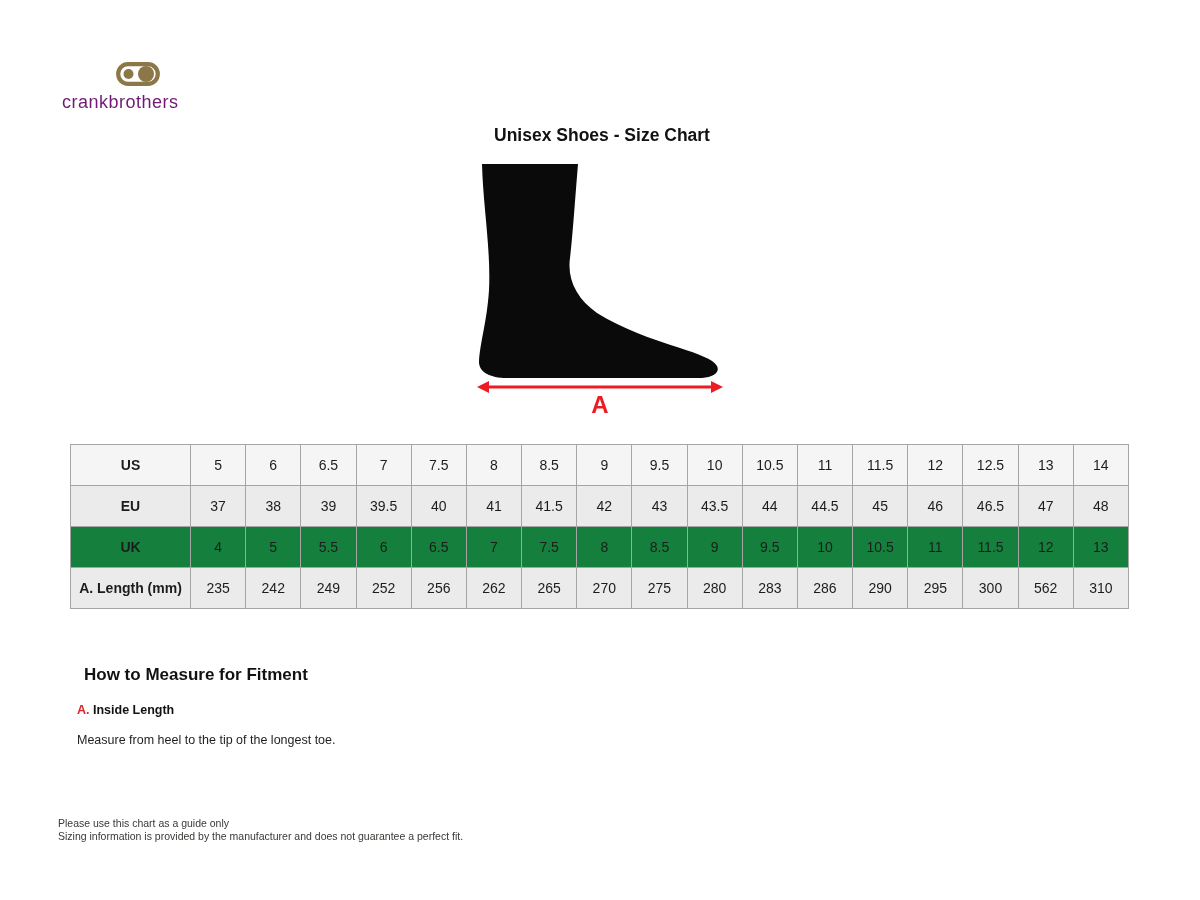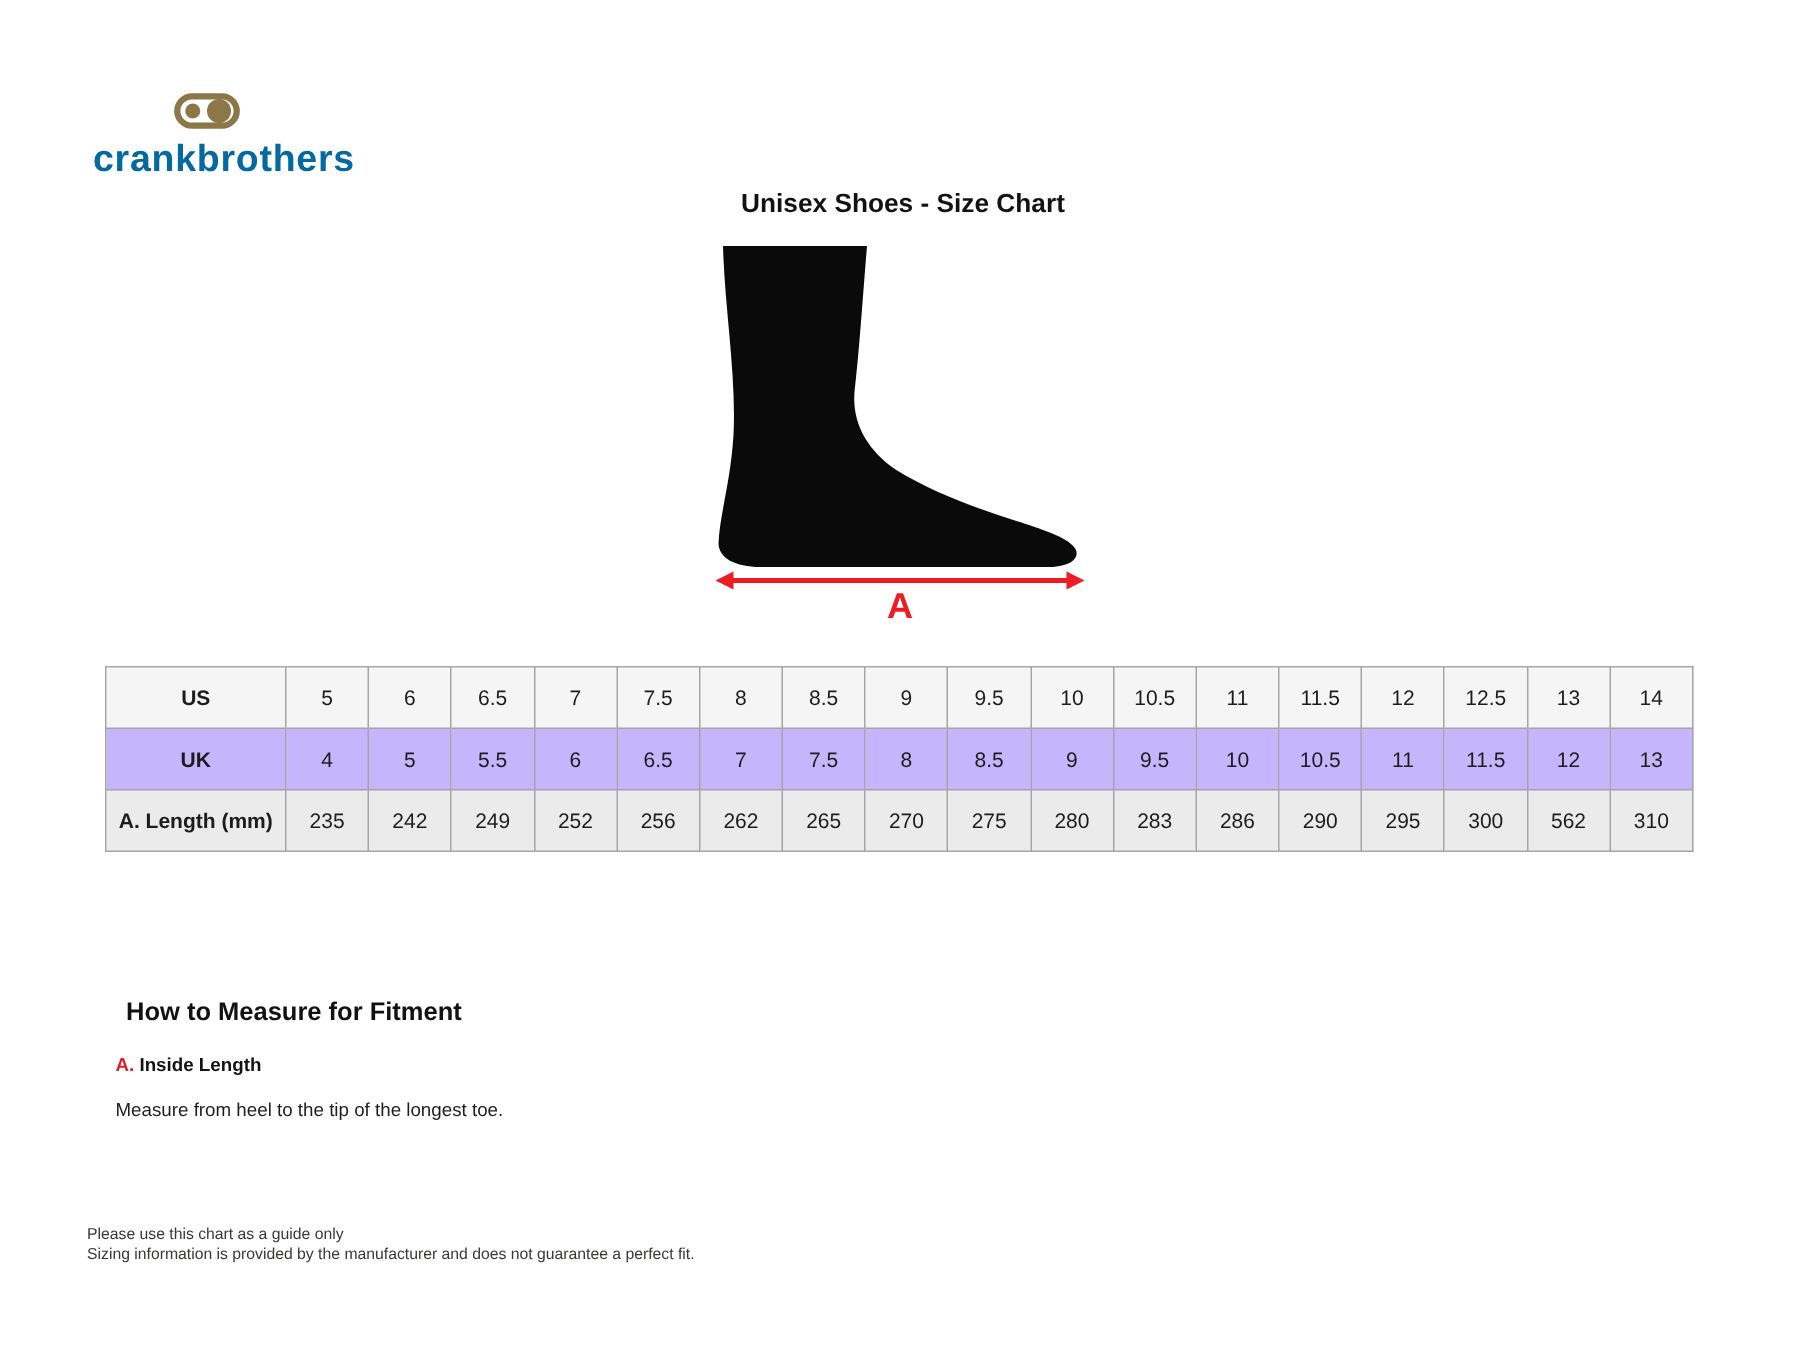--- a/index.html
+++ b/index.html
@@ -12,22 +12,22 @@
     position: relative;
     overflow: hidden;
   }
   .page { position: absolute; inset: 0; width: 1200px; height: 900px; }
 
   
   .logo { position: absolute; left: 62px; top: 58px; width: 220px; height: 62px; }
   .logo-icon { position: absolute; left: 54px; top: 4px; width: 44px; height: 24px; }
   .logo-text {
     position: absolute; left: 0; top: 34px;
-    font-size: 25px; font-weight: 700; letter-spacing: 0.5px;
-    color: #0369a1; white-space: nowrap;
+    font-size: 18px; font-weight: 400; letter-spacing: 0.5px;
+    color: #701a75; white-space: nowrap;
   }
 
   
   .title {
     position: absolute; top: 125px; left: 2px; width: 1200px;
     text-align: center; font-size: 17.5px; font-weight: bold; color: #121212;
   }
 
   
   .diagram { position: absolute; left: 475px; top: 160px; width: 250px; height: 262px; }
@@ -44,21 +44,21 @@
   }
   table.size-table th, table.size-table td {
     border: 1.5px solid #a5a5a5;
     height: 41px; padding: 0;
     text-align: center; vertical-align: middle;
     font-size: 14px; color: #1c1c1c;
   }
   table.size-table th { font-weight: bold; }
   table.size-table .row-0 th, table.size-table .row-0 td { background: #f5f5f5; }
   table.size-table .row-1 th, table.size-table .row-1 td { background: #ebebeb; }
-  table.size-table .row-2 th, table.size-table .row-2 td { background: #c4b5fd; }
+  table.size-table .row-2 th, table.size-table .row-2 td { background: #15803d; }
   table.size-table .row-3 th, table.size-table .row-3 td { background: #ebebeb; }
 
   
   .measure { position: absolute; left: 72px; top: 653px; width: 600px; }
   .measure-heading { margin: 12px; font-size: 17px; font-weight: bold; color: #121212; }
   .measure-item { margin: 18px 0 16px 5px; font-size: 12.5px; font-weight: bold; color: #121212; }
   .measure-item .letter { color: #d9232a; }
   .measure-desc { margin: 6px 0 0 5px; font-size: 12.5px; color: #1e1e1e; }
 
   
@@ -124,20 +124,40 @@
             <td>9.5</td>
             <td>10</td>
             <td>10.5</td>
             <td>11</td>
             <td>11.5</td>
             <td>12</td>
             <td>12.5</td>
             <td>13</td>
             <td>14</td>
           </tr>
+          <tr class="row-1">
+            <th>EU</th>
+            <td>37</td>
+            <td>38</td>
+            <td>39</td>
+            <td>39.5</td>
+            <td>40</td>
+            <td>41</td>
+            <td>41.5</td>
+            <td>42</td>
+            <td>43</td>
+            <td>43.5</td>
+            <td>44</td>
+            <td>44.5</td>
+            <td>45</td>
+            <td>46</td>
+            <td>46.5</td>
+            <td>47</td>
+            <td>48</td>
+          </tr>
           <tr class="row-2">
             <th>UK</th>
             <td>4</td>
             <td>5</td>
             <td>5.5</td>
             <td>6</td>
             <td>6.5</td>
             <td>7</td>
             <td>7.5</td>
             <td>8</td>

